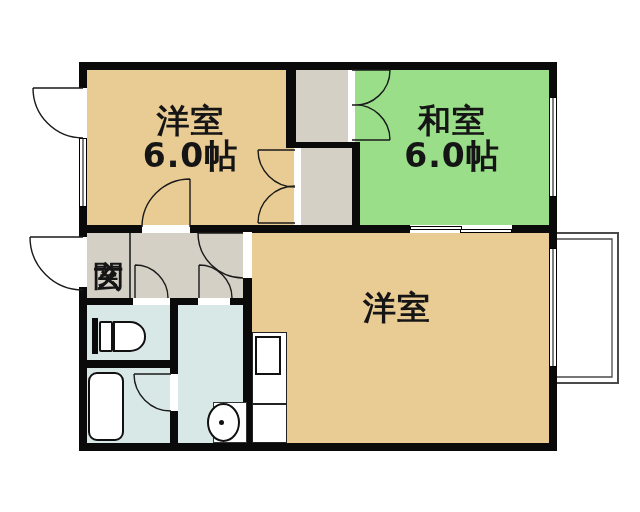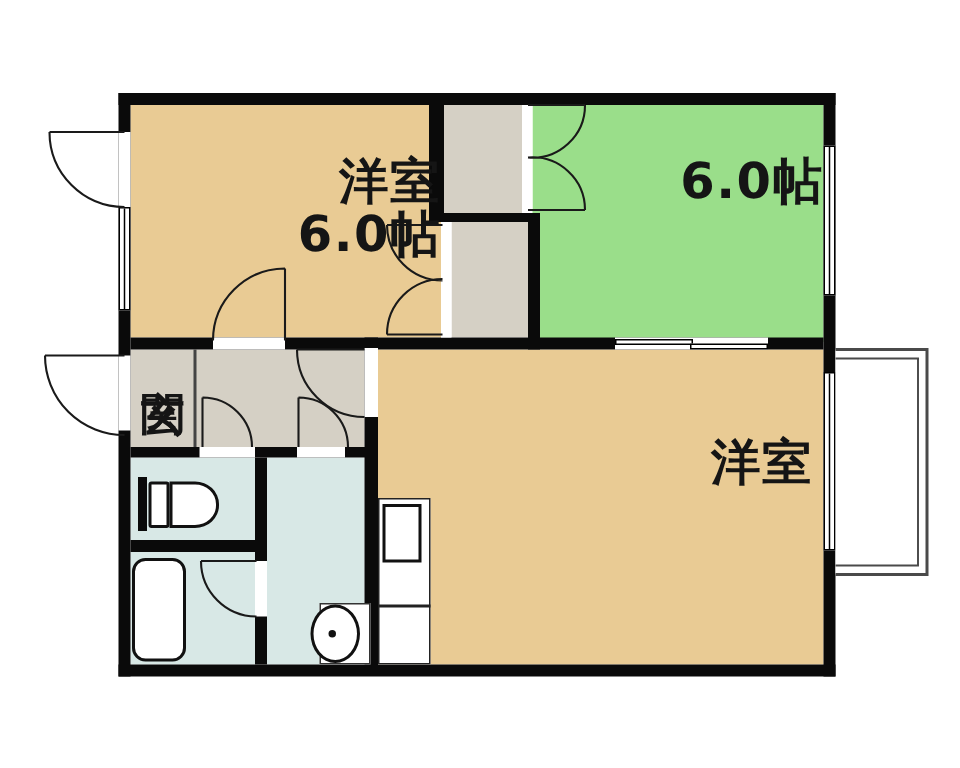--- a/index.html
+++ b/index.html
@@ -5,21 +5,21 @@
   html,body{margin:0;padding:0;background:#fff;}
   #canvas{position:relative;width:640px;height:512px;background:var(--background,#fff);overflow:hidden;
           font-family:"DejaVu Sans","Liberation Sans",sans-serif;}
   #canvas div{position:absolute;box-sizing:border-box;}
   .room{position:absolute;}
   .w{background:var(--wall-black,#0a0a0a);}
   .o{background:#fff;}
   .win{background:#fff;border:1px solid #000;}
   .win .mid{position:absolute;left:50%;top:0;width:1px;height:100%;background:#000;transform:translateX(-0.5px);}
   .pane{background:#fff;border:1px solid #000;}
-  .room-label{position:absolute;font-weight:bold;color:#151515;text-align:right;
+  .room-label{position:absolute;font-weight:bold;color:#151515;text-align:center;
               font-size:33px;line-height:35px;letter-spacing:1px;}
   .room-label span{display:block;}
   .genkan{position:absolute;font-weight:bold;color:#151515;font-size:29px;
           writing-mode:vertical-rl;text-orientation:upright;letter-spacing:3px;line-height:34px;}
   svg{position:absolute;left:0;top:0;pointer-events:none;}
 </style>
 </head>
 <body>
 
 <div id="canvas">
@@ -98,20 +98,21 @@
       <path d="M352,70 H390 M390,70 A35,35 0 0 1 352,105 M352,140 H390 M390,140 A35,35 0 0 0 352,105"></path>
       <path d="M258,150 H295 M258,150 A37,37 0 0 0 295,187 M258,223 H295 M258,223 A37,37 0 0 1 295,186"></path>
     </g>
   </svg>
 
   <div class="room-label" style="left:87px;top:103px;width:207px;">
     <span>洋室</span>
     <span>6.0帖</span>
   </div>
   <div class="room-label" style="left:355px;top:103px;width:194px;">
+    <span>和室</span>
     <span>6.0帖</span>
   </div>
   <div class="room-label" style="left:252px;top:290px;width:290px;">
     <span>洋室</span>
   </div>
   <div class="genkan" style="left:92px;top:236px;">玄関</div>
 
 </div>
 
 </body></html>

